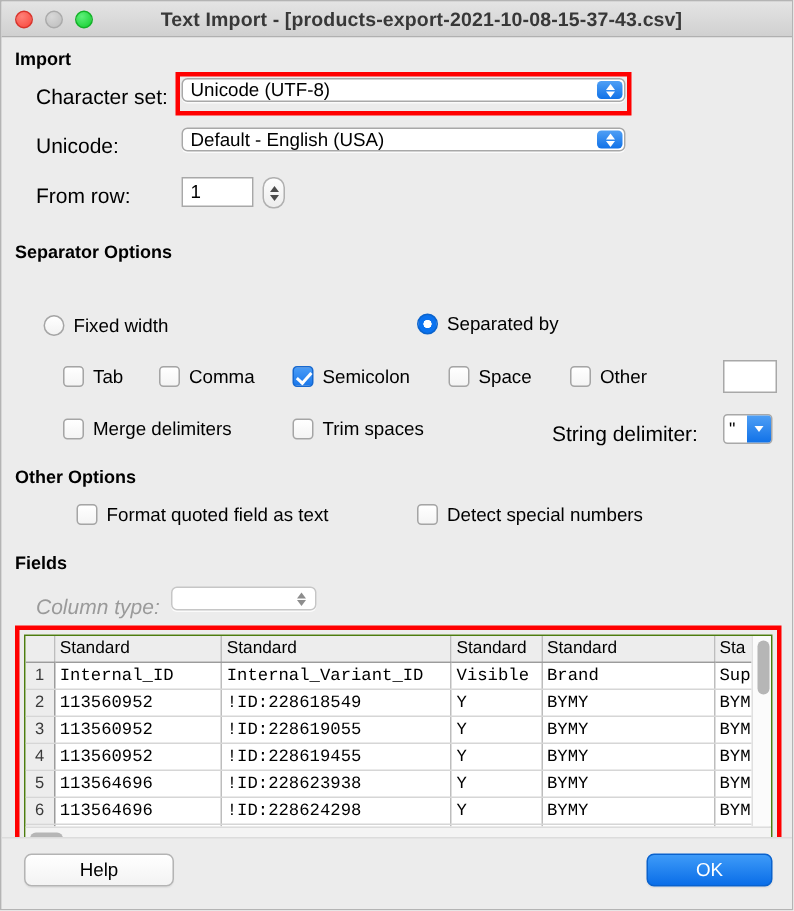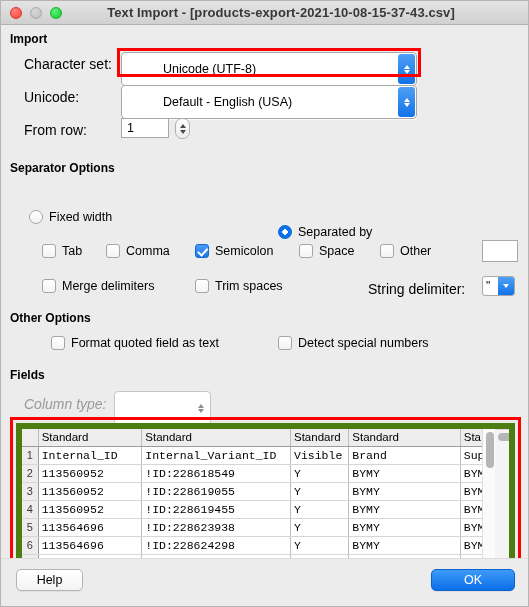--- a/index.html
+++ b/index.html
@@ -76,29 +76,28 @@
 
   .field-label {
     font-size: 14px;
     color: #000;
   }
   .field-label.disabled { color: #9a9a9a; }
 
   
   .combo {
     position: relative;
-    height: 34px;
+    height: 16px;
     background: #fff;
     border: 1px solid #a8a8a8;
     border-radius: 4px;
     box-sizing: border-box;
     display: flex;
     align-items: center;
     box-shadow: 0 1px 0 rgba(255,255,255,0.8);
-    padding-left: 36px;
   }
   .combo .val {
     font-size: 12.5px;
     color: #000;
     padding-left: 5px;
     white-space: nowrap;
     overflow: hidden;
   }
   .combo .arrowbox {
     position: absolute;
@@ -230,25 +229,25 @@
     top: 392px;
     width: 511px;
     height: 156px;
     border: 3px solid #ff0000;
     box-sizing: border-box;
   }
   .preview-inner {
     position: absolute;
     inset: 3px;
     background: #fff;
-    border: 6px solid #4d7c0f;
+    border: 1px solid #4d7c0f;
     box-sizing: border-box;
     overflow: hidden;
     display: flex;
-    flex-direction: row;
+    flex-direction: column;
   }
   .grid-scroll {
     flex: 1 1 auto;
     position: relative;
     overflow: hidden;
   }
   table.grid {
     border-collapse: collapse;
     table-layout: fixed;
     font-family: "Liberation Mono", monospace;
@@ -346,21 +345,21 @@
     border: 1px solid #b4b4b4;
     background: linear-gradient(#ffffff, #f3f3f3);
     color: #000;
     box-shadow: 0 1px 1px rgba(0,0,0,0.06);
   }
   .btn.primary {
     background: linear-gradient(#3e9bf8, #0a6ee8);
     border: 1px solid #0a62cd;
     color: #fff;
   }
-  .btn-help   { left: 15px;  top: 10px; width: 67px; }
+  .btn-help   { left: 15px;  top: 10px; width: 100px; }
   .btn-cancel { left: 338px; top: 10px; width: 84px; }
   .btn-ok     { left: 430px; top: 10px; width: 84px; }
 </style>
 </head>
 <body>
 
 <div id="window">
 
   <div class="titlebar">
     <div class="lights">
@@ -400,21 +399,21 @@
       <div class="chev up"></div>
         <div class="chev down"></div>
     </div>
 
     <div class="group-title" style="position:absolute;left:9px;top:136px;">Separator Options</div>
 
     <div class="radio-wrap" style="position:absolute;left:28px;top:185px;">
       <div class="radio"></div>
       <div class="radio-label">Fixed width</div>
     </div>
-    <div class="radio-wrap" style="position:absolute;left:277px;top:200px;">
+    <div class="radio-wrap" style="position:absolute;left:277px;top:184px;">
       <div class="radio on"></div>
       <div class="radio-label">Separated by</div>
     </div>
 
     <div class="check-wrap" style="position:absolute;left:41px;top:219px;">
       <div class="check"></div>
       <div class="check-label">Tab</div>
     </div>
     <div class="check-wrap" style="position:absolute;left:105px;top:219px;">
       <div class="check"></div>

